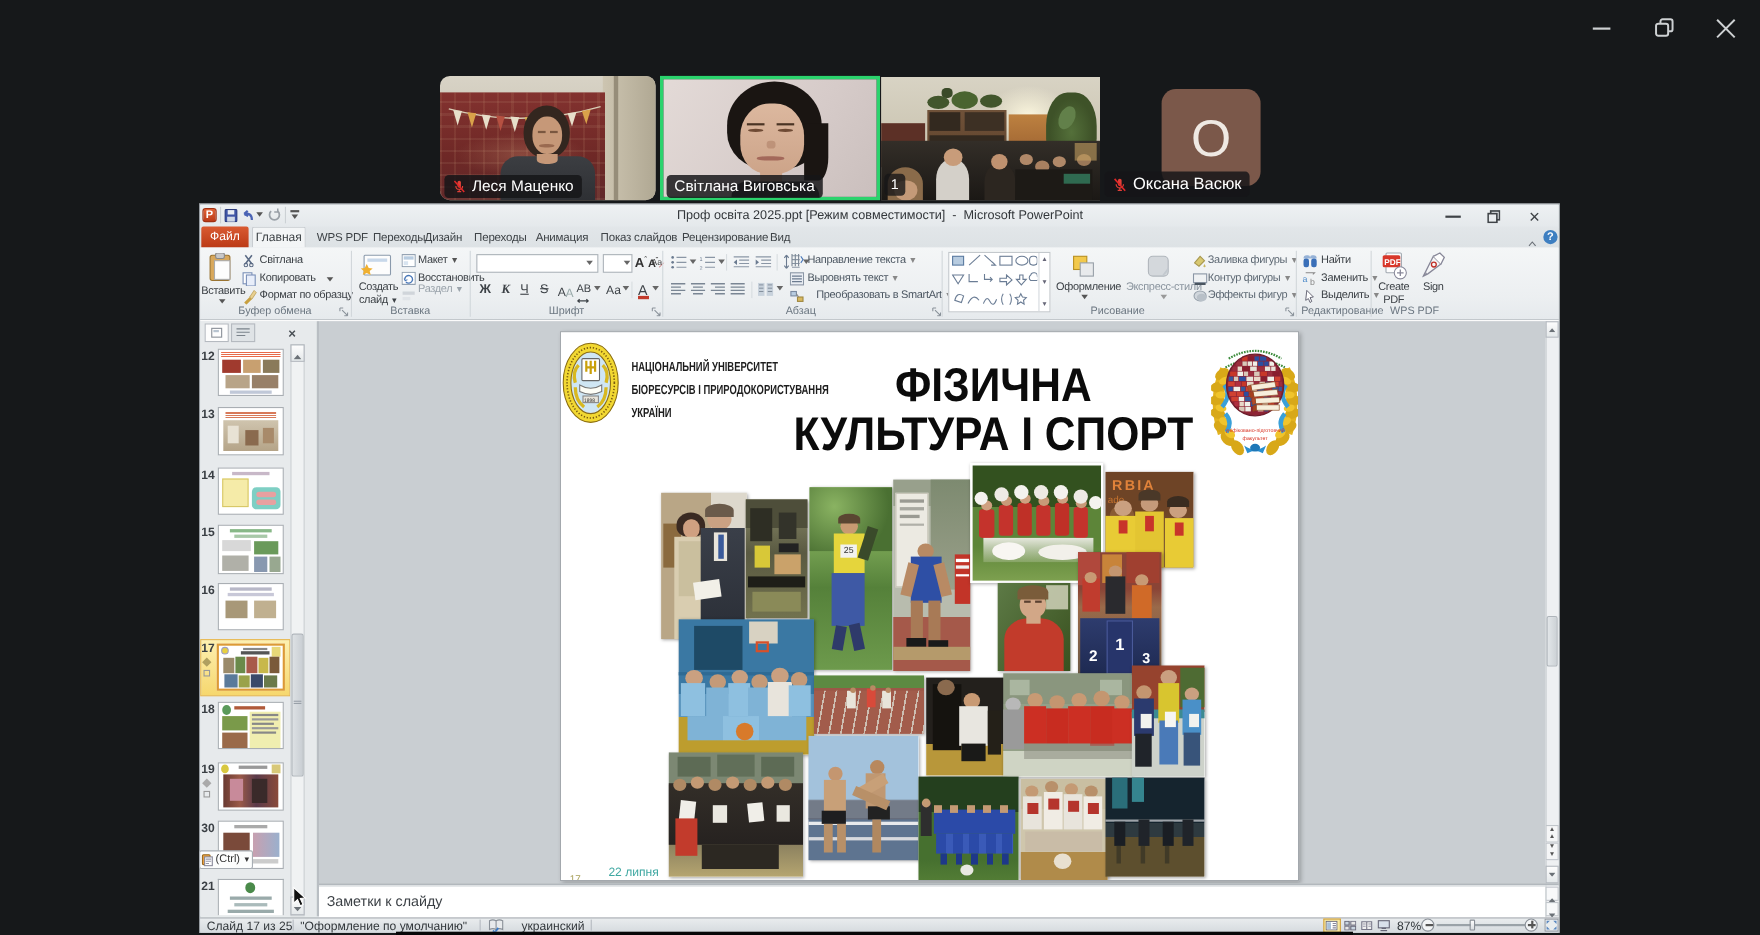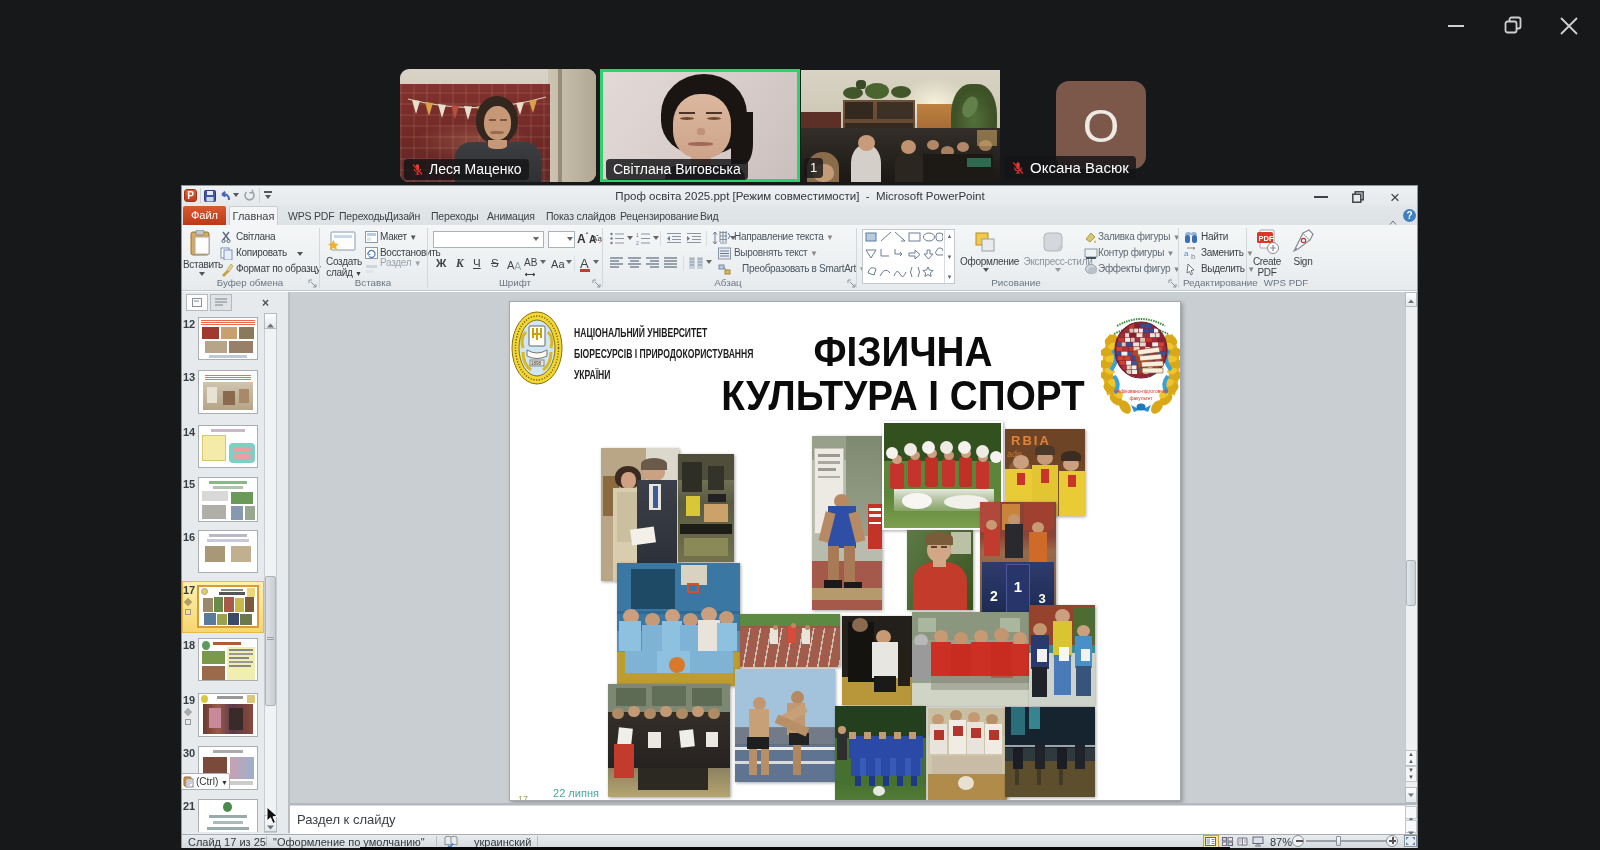--- a/index.html
+++ b/index.html
@@ -733,20 +733,31 @@
  <div class="a" style="left:0;top:0;width:56px;height:26px;background:#4e4e3a"></div>
  <div class="a" style="left:4px;top:8px;width:20px;height:30px;background:#2e2e24"></div>
  <div class="a" style="left:30px;top:12px;width:16px;height:24px;background:#33332a"></div>
  <div class="a" style="left:8px;top:42px;width:14px;height:20px;background:#d8c838"></div>
  <div class="a" style="left:30px;top:40px;width:18px;height:8px;background:#222"></div>
  <div class="a" style="left:26px;top:50px;width:24px;height:18px;background:#caa26a"></div>
  <div class="a" style="left:2px;top:70px;width:52px;height:10px;background:#1e1e18"></div>
  <div class="a" style="left:6px;top:84px;width:44px;height:18px;background:#8a8a58"></div>
 </div>
 
+<div class="ph" style="left:226px;top:141px;width:75px;height:166px;background:linear-gradient(180deg,#7aa555 0 30%,#55813a 55%,#6d9a4c)">
+ <div class="a" style="left:0;top:0;width:75px;height:58px;background:radial-gradient(circle at 30% 30%,#8ab362,#4a7032 75%)"></div>
+ <div class="a" style="left:28px;top:28px;width:16px;height:15px;border-radius:50%;background:#c89a72"></div>
+ <div class="a" style="left:26px;top:24px;width:20px;height:9px;border-radius:50% 50% 0 0;background:#5a4632"></div>
+ <div class="a" style="left:22px;top:42px;width:28px;height:36px;background:#e5d53c"></div>
+ <div class="a" style="left:28px;top:52px;width:15px;height:12px;background:#f2f2ee;font-size:8px;color:#333;text-align:center;line-height:12px">25</div>
+ <div class="a" style="left:20px;top:78px;width:30px;height:48px;background:#3e59a5"></div>
+ <div class="a" style="left:22px;top:126px;width:10px;height:22px;background:#2e3a6a;transform:rotate(10deg)"></div>
+ <div class="a" style="left:38px;top:124px;width:10px;height:24px;background:#2e3a6a;transform:rotate(-12deg)"></div>
+ <div class="a" style="left:48px;top:36px;width:10px;height:30px;background:#3a4a2a;transform:rotate(18deg)"></div>
+</div>
 
 <div class="ph" style="left:302px;top:134px;width:70px;height:174px;background:linear-gradient(180deg,#98a08c 0 14%,#b8bcae 14% 72%,#a5594a 72%)">
  <div class="a" style="left:2px;top:12px;width:30px;height:86px;background:#eceae2;border:1px solid #c5c2b5"></div>
  <div class="a" style="left:6px;top:18px;width:22px;height:3px;background:#9a9a92"></div>
       <div class="a" style="left:6px;top:25px;width:22px;height:3px;background:#a8a8a0"></div>
       <div class="a" style="left:6px;top:32px;width:18px;height:3px;background:#9a9a92"></div>
       <div class="a" style="left:6px;top:40px;width:22px;height:2px;background:#b0b0a8"></div>
  <div class="a" style="left:34px;top:0;width:36px;height:100px;background:linear-gradient(180deg,#7d8a70,#9aa08a)"></div>
  <div class="a" style="left:56px;top:68px;width:14px;height:45px;background:#c23428"></div>
  <div class="a" style="left:57px;top:72px;width:12px;height:3px;background:#fff"></div>
@@ -994,21 +1005,21 @@
 <div class="a" style="left:1406px;top:560px;width:10px;height:46px;background:linear-gradient(90deg,#e2e6e9,#cdd2d6);border:1px solid #aeb4ba;border-radius:2px"></div>
 <div class="a" style="left:1405px;top:750px;width:12px;height:16px;background:#f5f6f7;border:1px solid #c0c5ca;text-align:center;font-size:6px;color:#555;line-height:7px">▲<br>▲</div>
 <div class="a" style="left:1405px;top:766px;width:12px;height:16px;background:#f5f6f7;border:1px solid #c0c5ca;text-align:center;font-size:6px;color:#555;line-height:7px">▼<br>▼</div>
 <div class="a" style="left:1405px;top:787px;width:12px;height:16px;background:linear-gradient(180deg,#fdfdfd,#e4e8ea);border:1px solid #b5bac0"><svg width="6" height="4" style="margin:5px 2px">
       <path d="M0,0.5 L3,4 L6,0.5 Z" fill="#6b7177"></path>
     </svg></div>
 
 <div class="a" style="left:290px;top:803px;width:1127px;height:2px;background:#b2b8bd"></div>
 
 <div class="a" style="left:290px;top:805px;width:1115px;height:29px;background:#fff;border-top:1px solid #d5d9dc"></div>
-<div class="a" style="left:297px;top:812px;font-size:13px;color:#3a3f44">Раздел к слайду</div>
+<div class="a" style="left:297px;top:812px;font-size:13px;color:#3a3f44">Заметки к слайду</div>
 <div class="a" style="left:1405px;top:805px;width:12px;height:29px;background:#f0f1f3;border-left:1px solid #c6cacd"></div>
 <div class="a" style="left:1405px;top:806px;width:12px;height:13px;background:#f8f9fa;border:1px solid #c0c5ca;text-align:center"><svg width="6" height="4" style="margin-top:3px">
       <path d="M0,4 L3,0.5 L6,4 Z" fill="#6b7177"></path>
     </svg></div>
 <div class="a" style="left:1405px;top:820px;width:12px;height:13px;background:#f8f9fa;border:1px solid #c0c5ca;text-align:center"><svg width="6" height="4" style="margin-top:3px">
       <path d="M0,0.5 L3,4 L6,0.5 Z" fill="#6b7177"></path>
     </svg></div>
 
 <div class="a" style="left:182px;top:834px;width:1235px;height:14px;background:linear-gradient(180deg,#e9ecee,#d5dade);border-top:1px solid #a9aeb4;"></div>
 <div class="a" style="left:188px;top:836px;font-size:11px;color:#33383c">Слайд 17 из 25</div>

